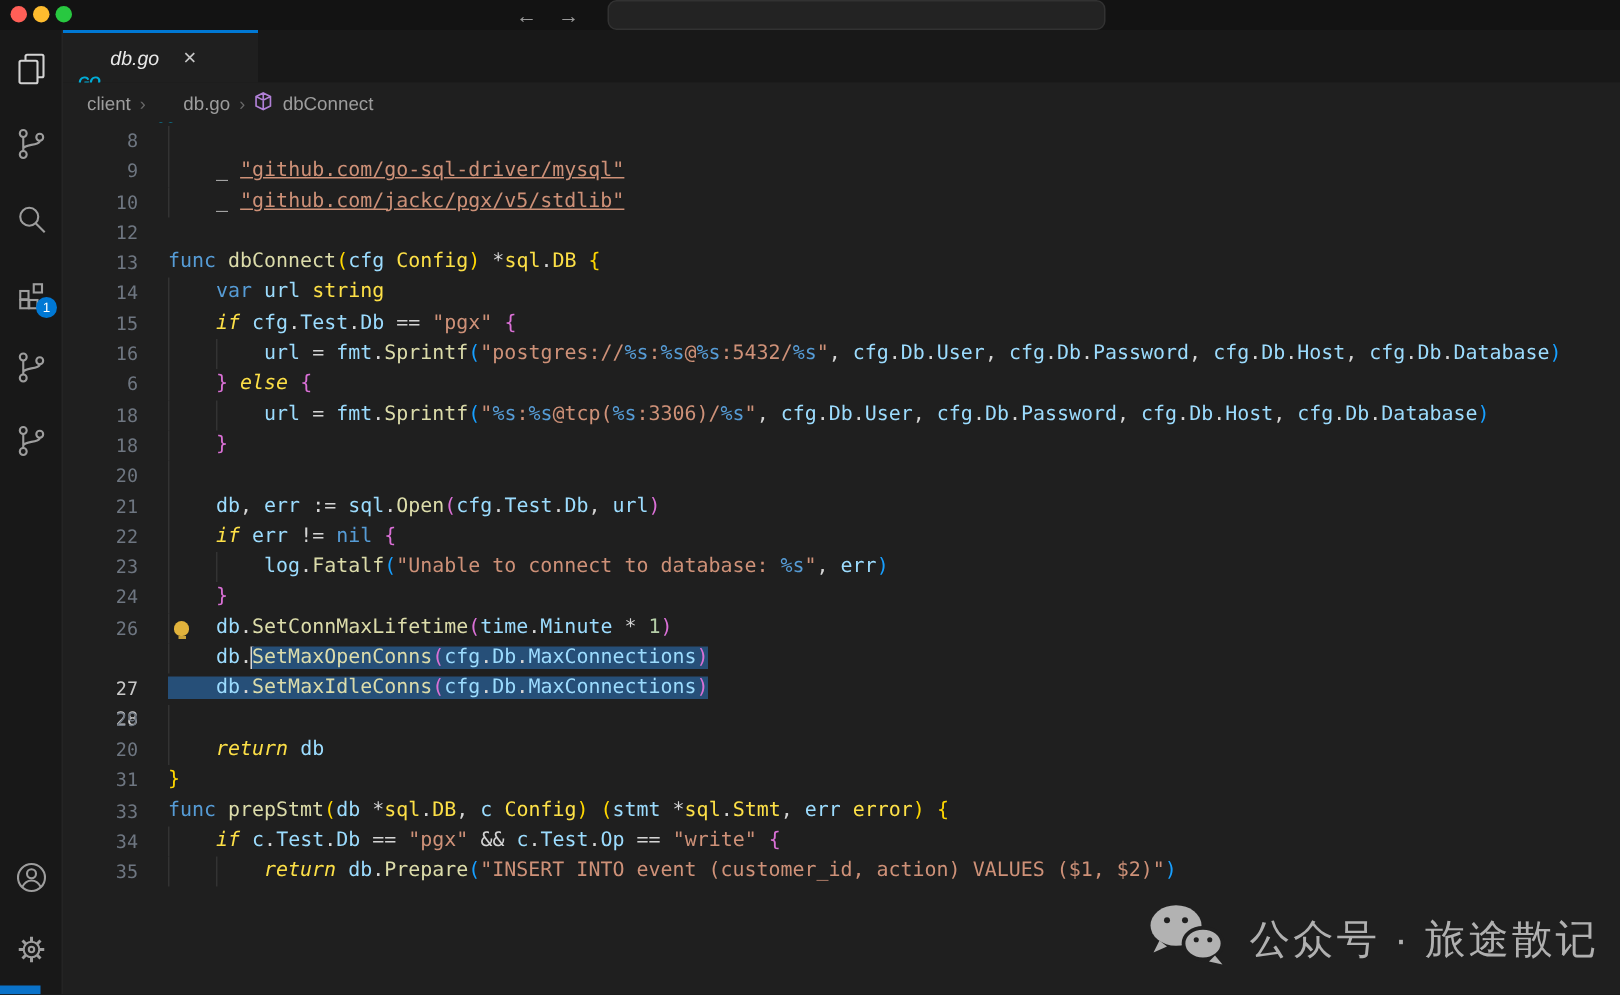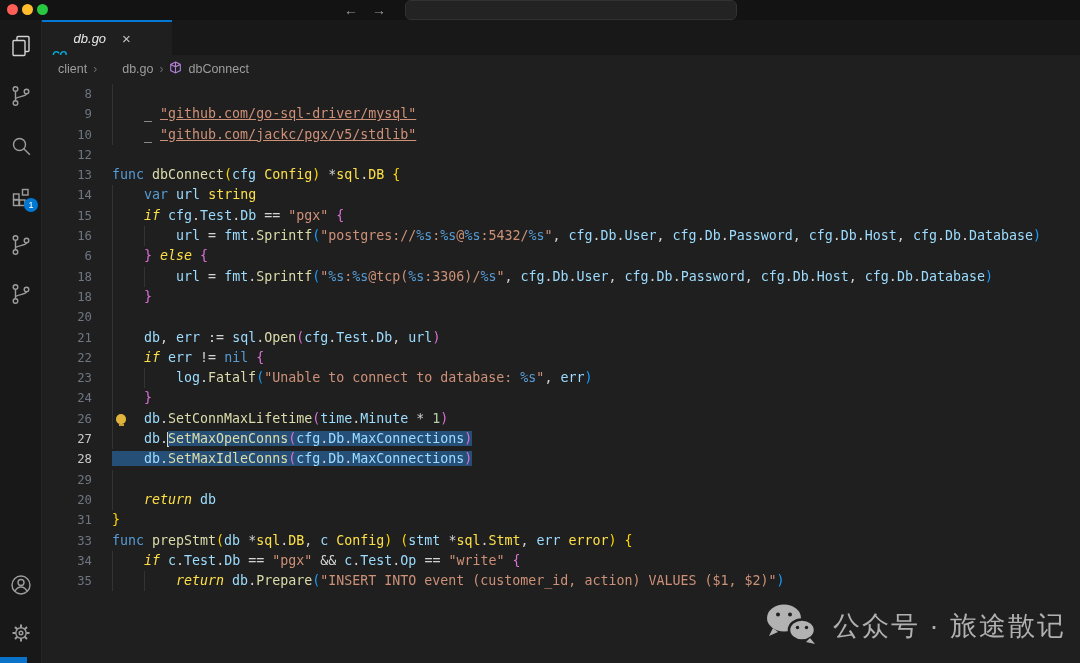--- a/index.html
+++ b/index.html
@@ -51,21 +51,21 @@
   .bc-sep { color:#6a6a6a; font-size:12px; }
   .goicon.small { font-size:9px; }
   .cubeicon svg { width:13px; height:13px; stroke:#b180d7; fill:none; stroke-width:1.1; }
 
   
   .editor { position:absolute; left:42px; top:82px; right:0; bottom:0; background:#1f1f1f;
             padding-top:2px; font-family:"DejaVu Sans Mono","Liberation Mono",monospace; }
   .cl { position:relative; height:20.3px; line-height:20.3px; white-space:pre; font-size:13.3px; }
   .ln { display:inline-block; width:50px; text-align:right; color:#6e7681; font-size:12.3px;
         vertical-align:top; }
-  .ln.active { color:#c9c9c9; }
+  .ln.active { color:#c9c9c9;margin-top:20px; }
   .code { margin-left:20px; }
   .guide { position:absolute; top:0; bottom:0; width:1px; background:#333333; }
   .bulb { position:absolute; left:74px; top:5px; width:10px; height:10px; background:#e2b33c;
           border-radius:50% 50% 45% 45%; }
   .bulb::after { content:""; position:absolute; left:2.5px; bottom:-2px; width:5px; height:2px; background:#caa238; }
 
   
   .p   { color:#d4d4d4; }
   .kw  { color:#569cd6; }
   .ctl { color:#fde047;font-style:italic; }

